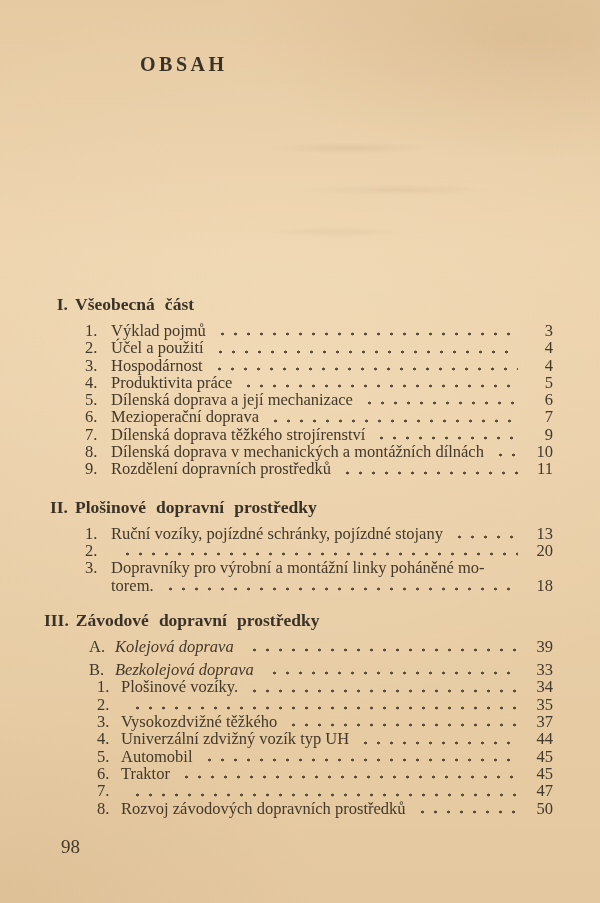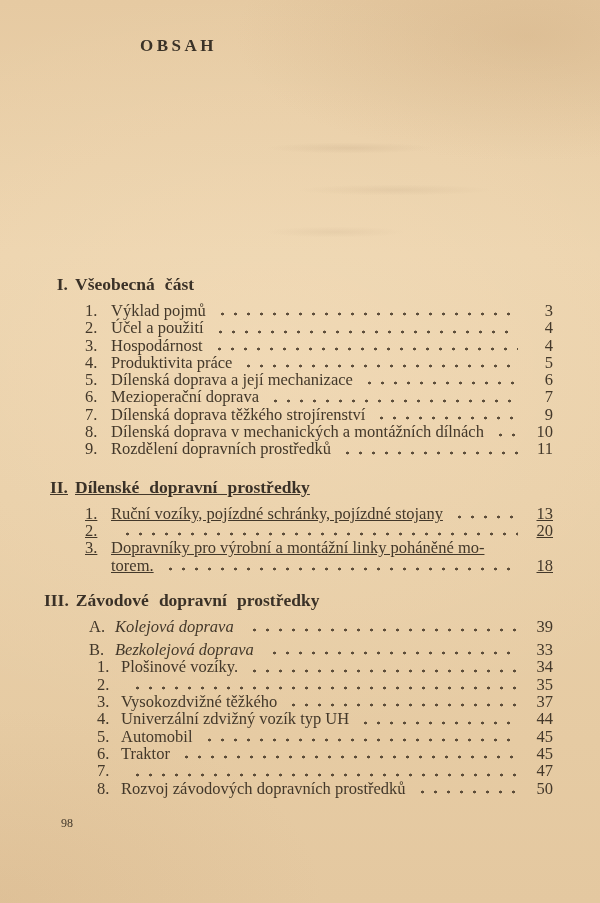--- a/index.html
+++ b/index.html
@@ -25,30 +25,30 @@
     position: absolute;
     left: 230px; top: 120px; width: 300px; height: 140px;
     background:
       radial-gradient(ellipse 120px 8px at 40% 20%, rgba(150,120,90,0.12), transparent 70%),
       radial-gradient(ellipse 140px 8px at 55% 50%, rgba(150,120,90,0.10), transparent 70%),
       radial-gradient(ellipse 100px 8px at 35% 80%, rgba(150,120,90,0.09), transparent 70%);
     pointer-events: none;
   }
 
   .obsah {
-    padding-top: 36px;
+    padding-top: 53px;
     margin-left: 96px;
-    font-size: 17px;
+    font-size: 20px;
     font-weight: bold;
     letter-spacing: 3.5px;
     color: #3a3227;
   }
 
   .toc-section.s0 { margin-top: 219px; }
-  .toc-section.s1 { margin-top: 20px; text-decoration: underline; }
+  .toc-section.s1 { margin-top: 20px; }
   .toc-section.s2 { margin-top: 17px; }
 
   .section-heading {
     display: flex;
     font-size: 17.5px;
     font-weight: bold;
     color: #3a3127;
     line-height: 18px;
     margin-bottom: 9px;
   }
@@ -93,21 +93,21 @@
   .indent-letter { margin-left: 45px; }
   .indent-sub    { margin-left: 53px; }
   .indent-sub .num { min-width: 19px; }
   .indent-letter .title { font-style: italic; }
   .indent-letter:not(:first-child) { margin-top: 6px; }
   .indent-letter .leader { margin-left: 12px; }
 
   .folio {
     margin-top: 19px;
     margin-left: 17px;
-    font-size: 12px;
+    font-size: 19px;
   }
 </style>
 </head>
 <body>
 
 <div class="paper">
   <h1 class="obsah">OBSAH</h1>
 
   <div id="toc">
   <section class="toc-section s0">
@@ -177,21 +177,21 @@
     <span class="title">Rozdělení dopravních prostředků</span>
     <span class="leader"></span>
     <span class="page">11</span>
   </div>
 </div>
   </section>
 
   <section class="toc-section s1">
     <h2 class="section-heading">
       <span class="roman">II.</span>
-      <span class="section-title">Dílenské dopravní prostředky</span>
+      <span class="section-title">Plošinové dopravní prostředky</span>
     </h2>
     <div class="rows">
   <div class="row indent-item">
     <span class="num">1.</span>
     <span class="title">Ruční vozíky, pojízdné schránky, pojízdné stojany</span>
     <span class="leader"></span>
     <span class="page">13</span>
   </div>
 
   <div class="row indent-item">

